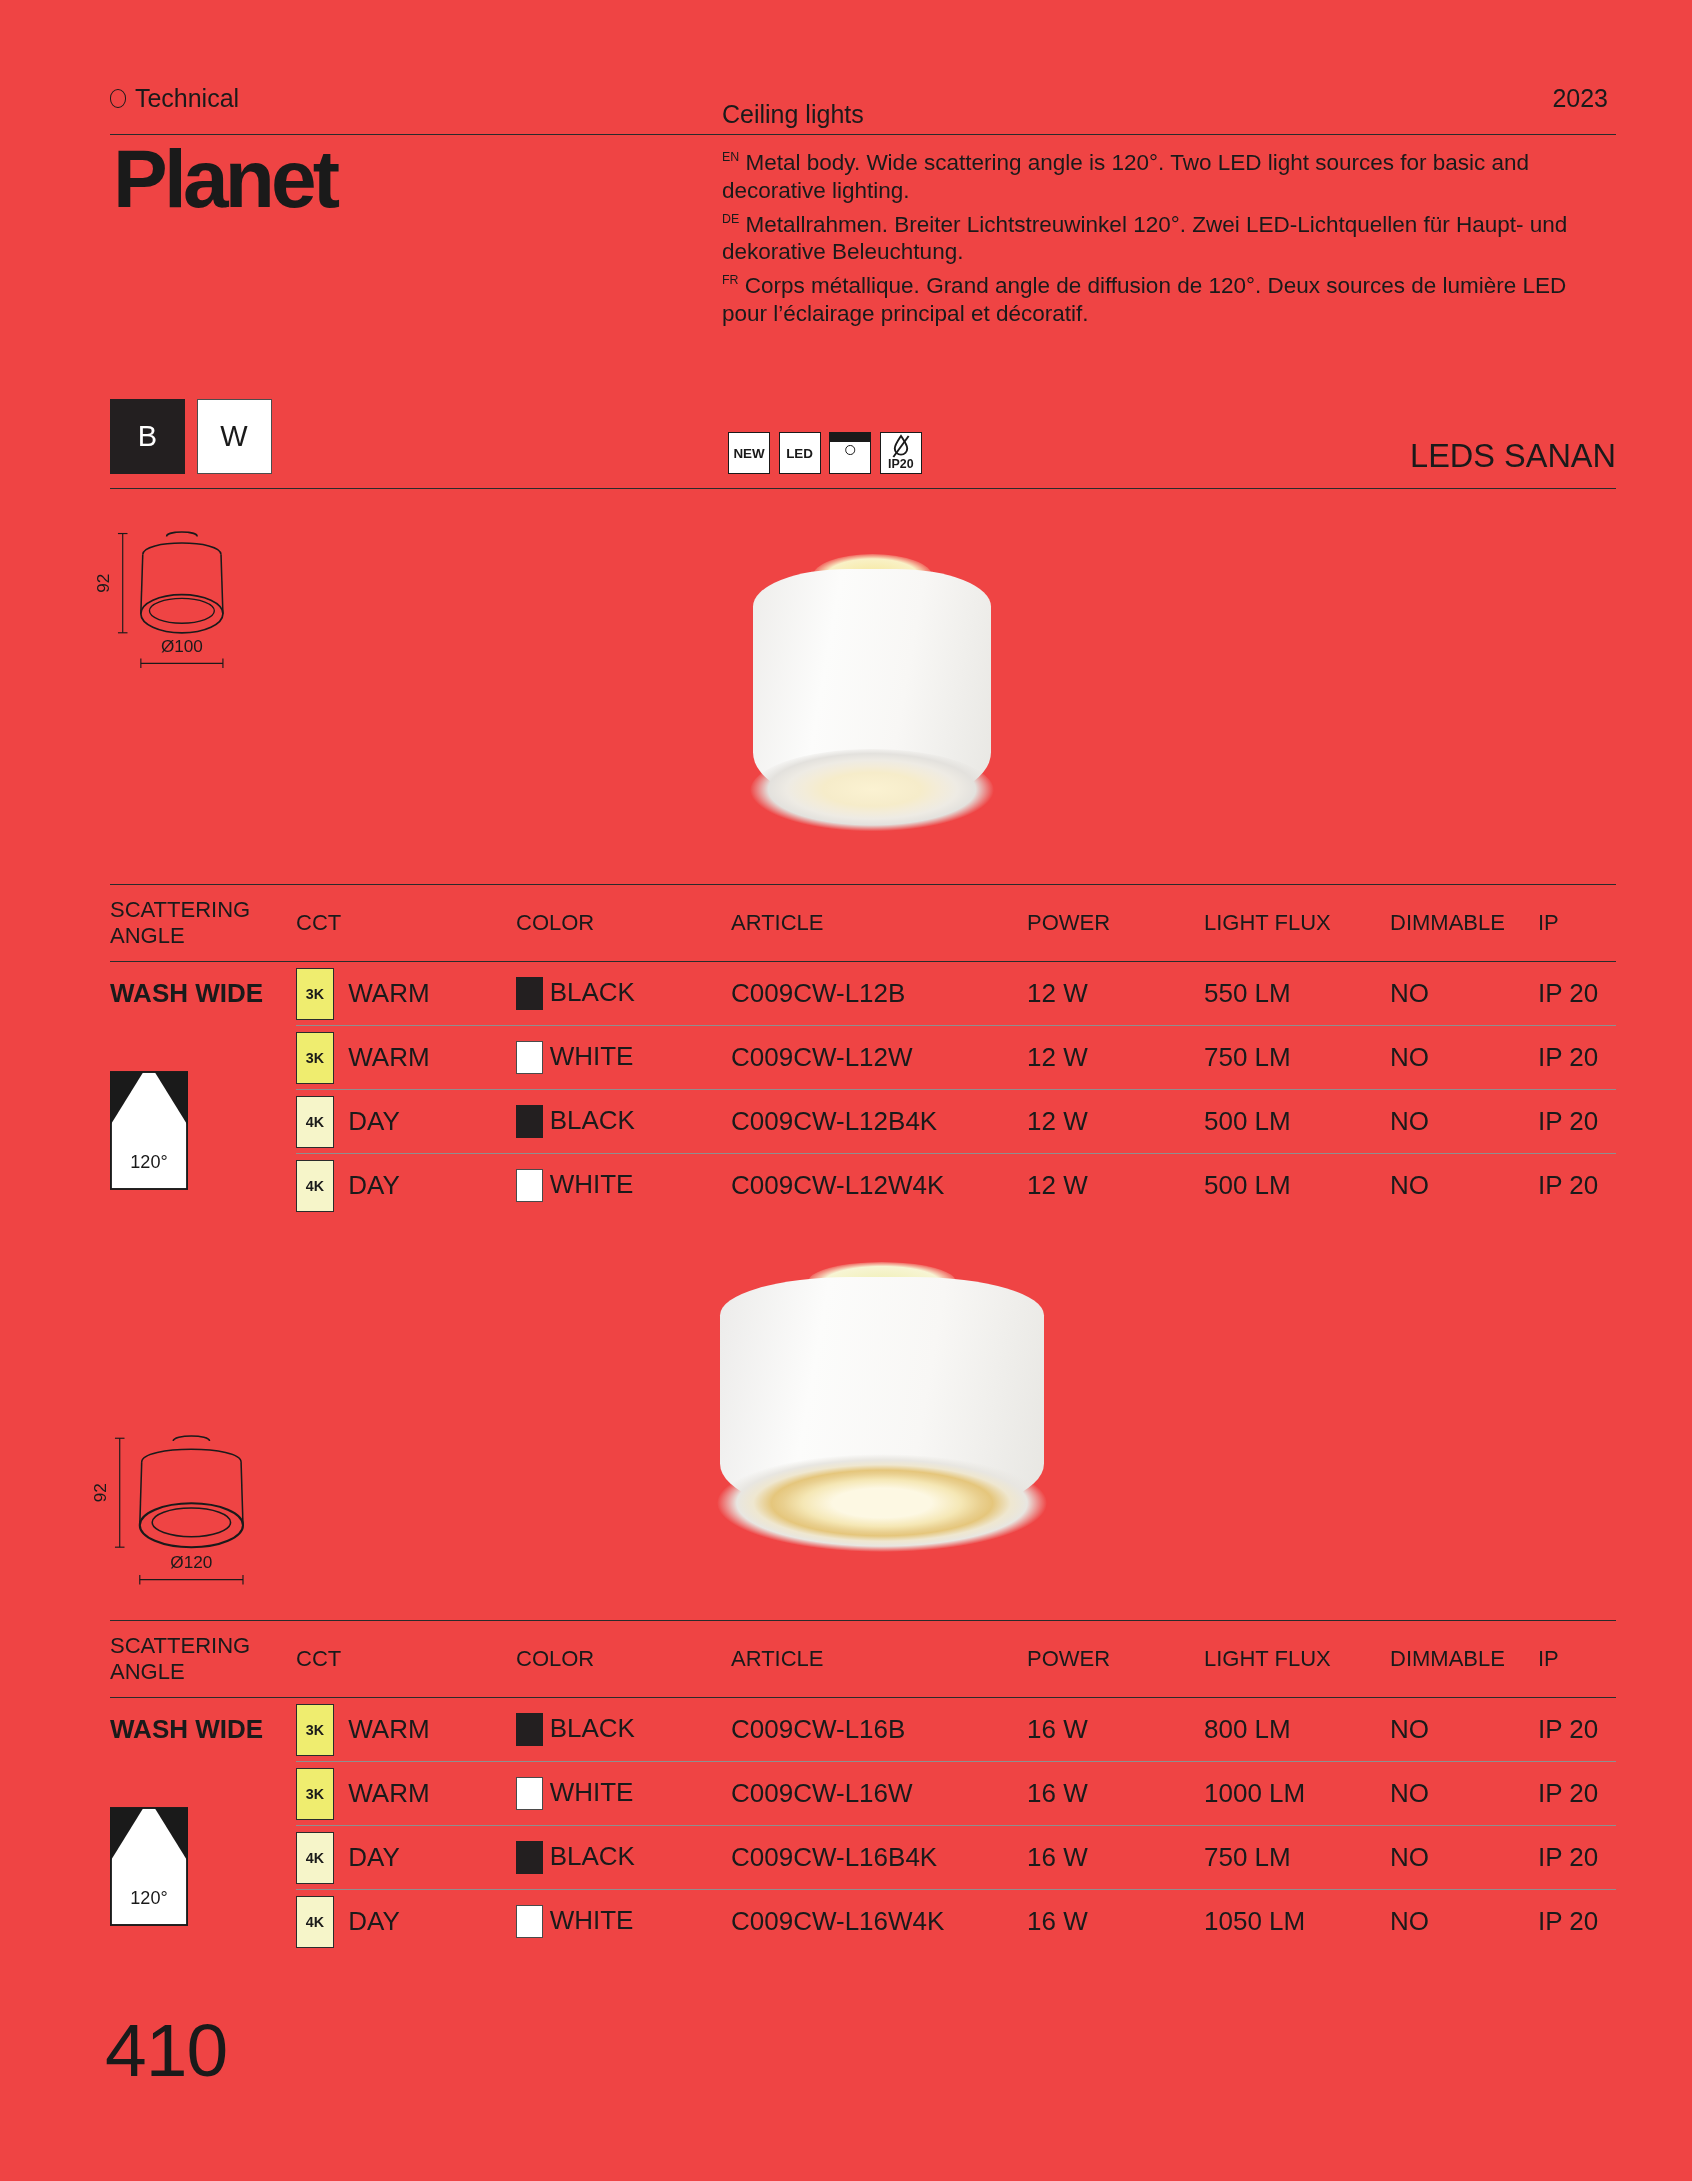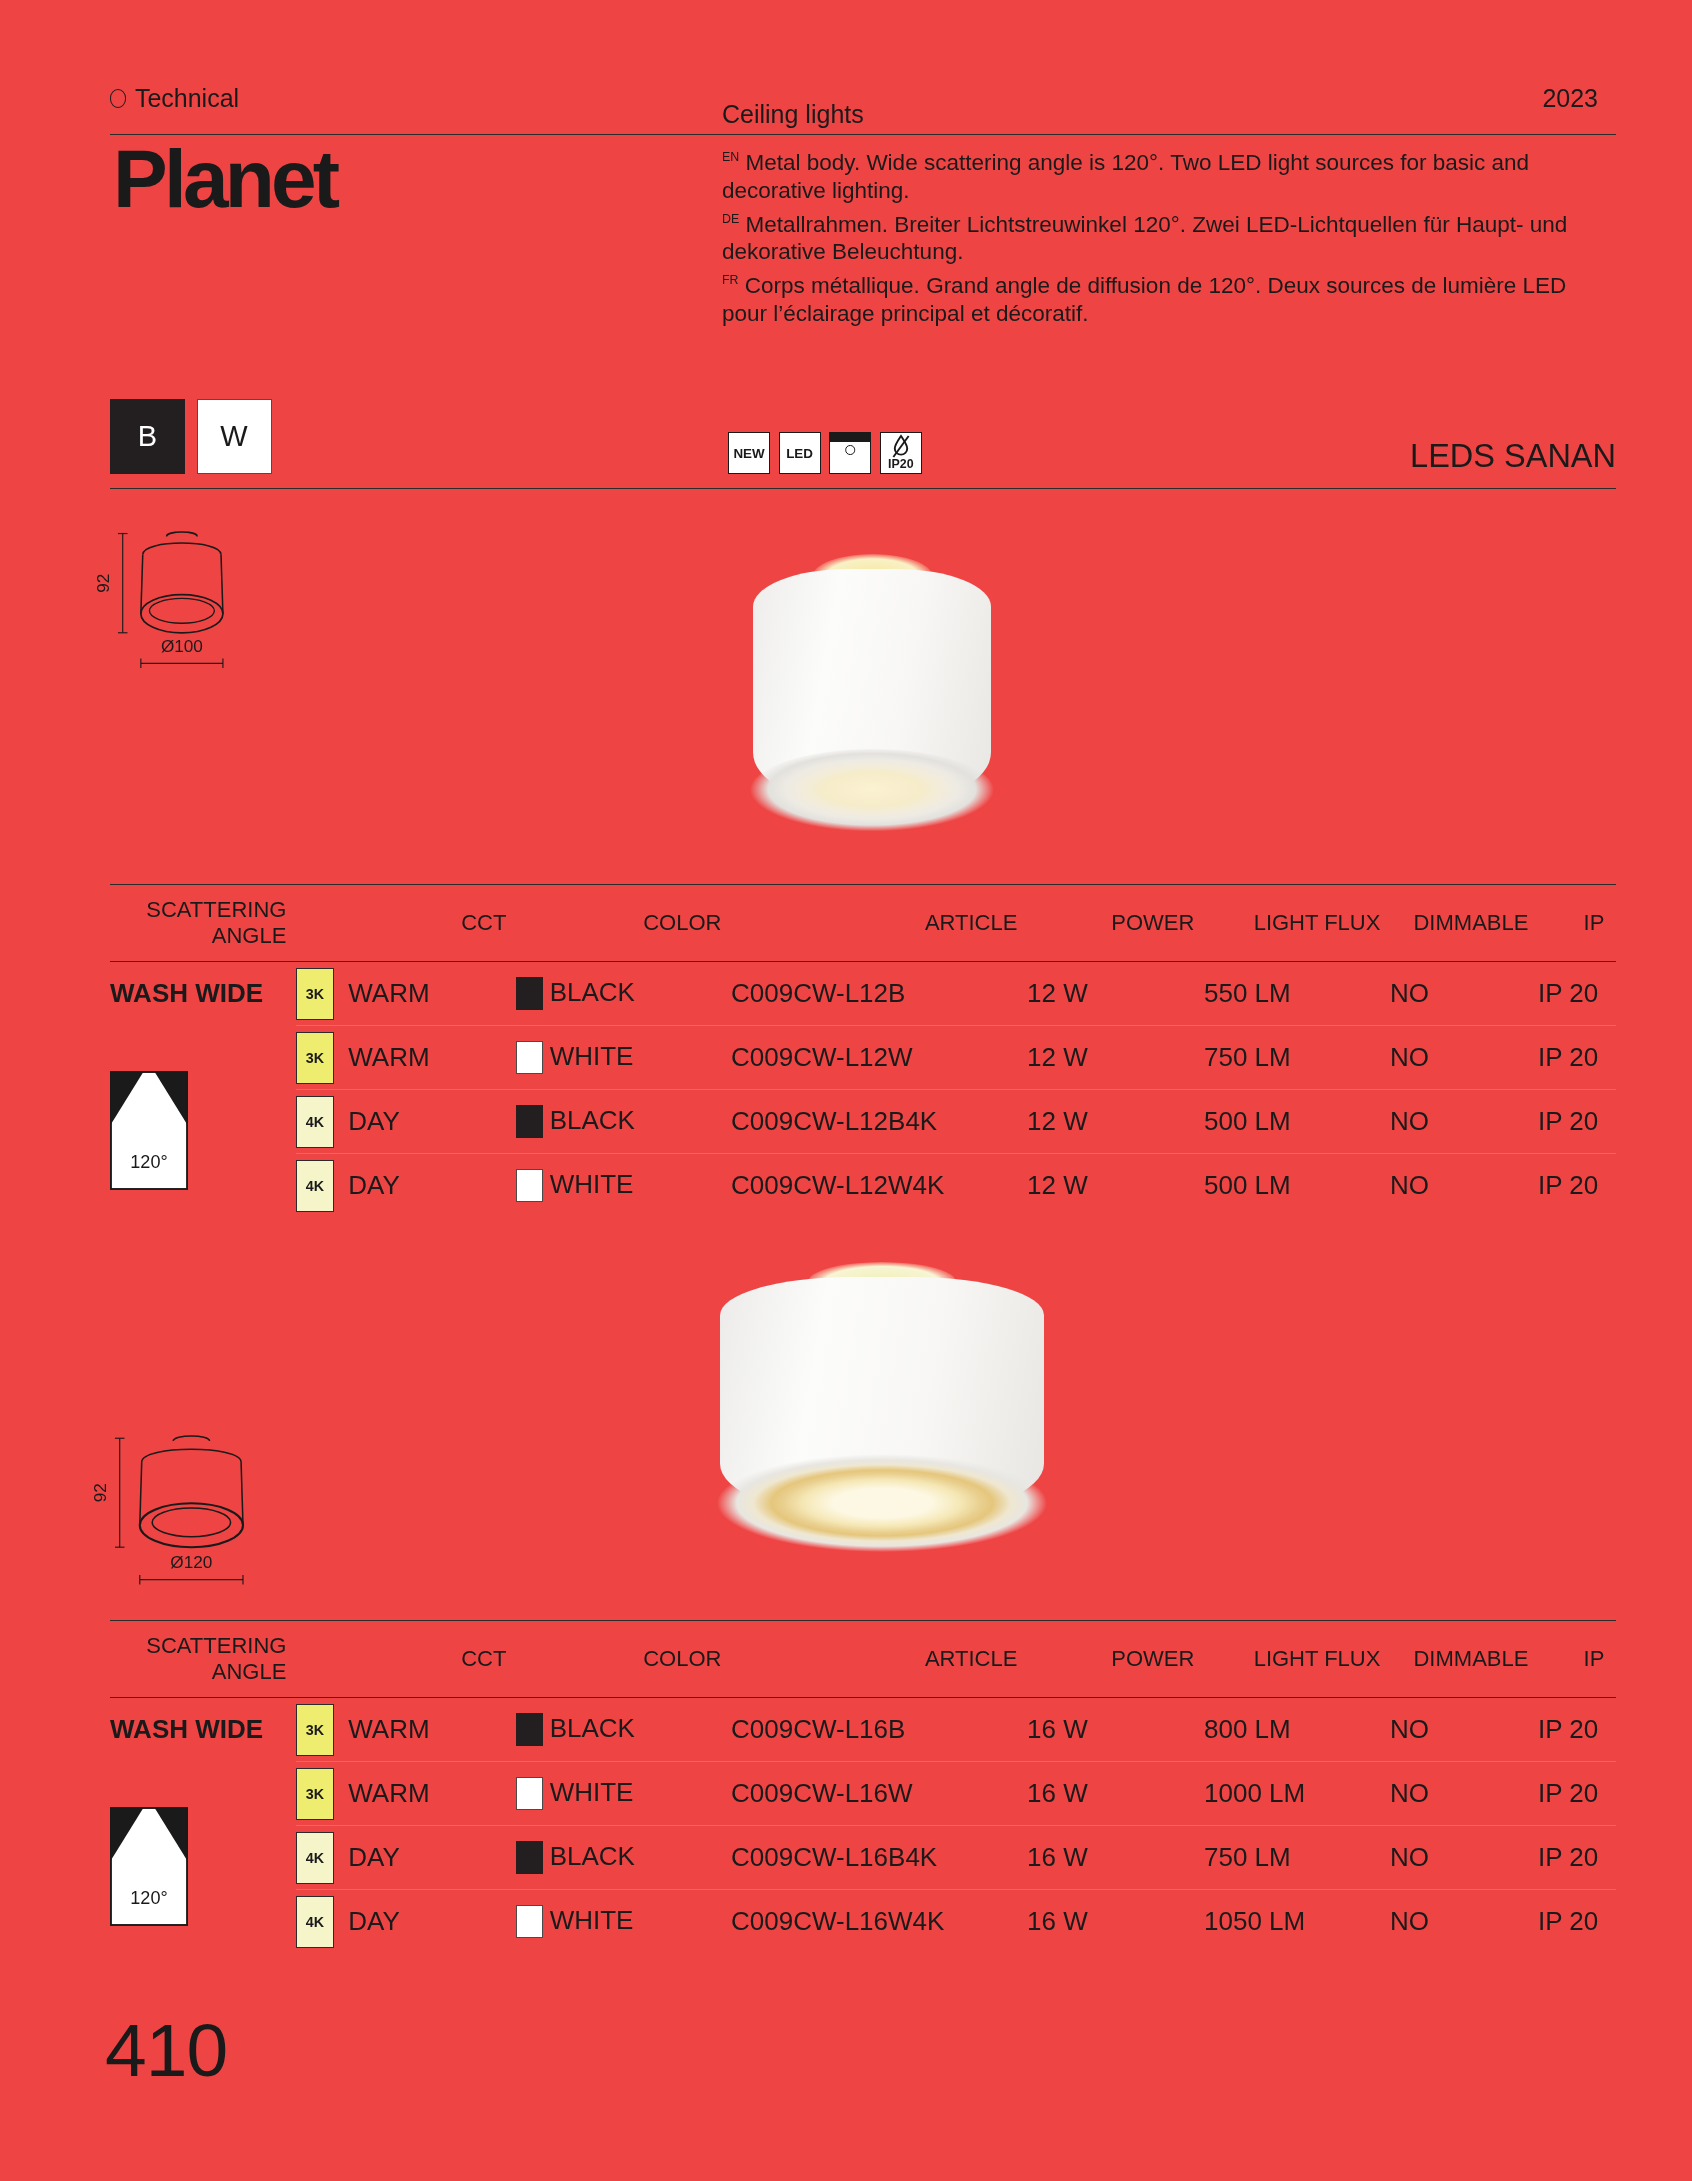--- a/index.html
+++ b/index.html
@@ -4,21 +4,21 @@
 <style>
   html,body{margin:0;padding:0;background:#ffffff;}
   .page{position:relative;width:1693px;height:2181px;background:#ef4444;
         font-family:"Liberation Sans",sans-serif;color:var(--ink,#1a1a1a);overflow:hidden;}
 
   
   .header-row{position:absolute;left:110px;top:84px;width:1506px;height:34px;font-size:25px;}
   .h-section{position:absolute;left:0;top:0;display:flex;align-items:center;gap:8.6px;}
   .circle-icon{width:14.3px;height:16.3px;border:1.4px solid #1a1a1a;border-radius:50%;}
   .h-category{position:absolute;left:612px;top:16px;}
-  .h-year{position:absolute;right:18px;top:0;}
+  .h-year{position:absolute;right:8px;top:0;}
   .rule{position:absolute;left:110px;width:1506px;border-top:1.9px solid #2b2b2b;}
 
   
   .title{position:absolute;left:105px;top:132px;font-size:82px;font-weight:bold;letter-spacing:-3.8px;margin-left:8px;}
   .desc{position:absolute;left:722px;top:143px;width:894px;font-size:22.5px;line-height:28px;}
   .desc p{margin:0;}
   .desc sup{font-size:12.4px;letter-spacing:0;}
 
   
   .swatches{position:absolute;left:110px;top:399px;display:flex;gap:11.5px;}
@@ -48,21 +48,21 @@
   
   .photo{position:absolute;}
   .p-topglow{position:absolute;border-radius:50%;}
   .p-body{position:absolute;}
   .p-rim{position:absolute;border-radius:50%;}
 
   
   .ptable{position:absolute;left:110px;width:1506px;}
   .t-header{display:grid;grid-template-columns:186px 220px 215px 296px 177px 186px 148px 76px;
             align-items:center;height:76px;border-top:1.9px solid #2b2b2b;border-bottom:1.9px solid #2b2b2b;
-            font-size:22px;text-align:right;}
+            font-size:22px;}
   .t-header .hc{padding-right:9.6px;}
   .t-body{display:flex;}
   .t-left{width:186px;flex:none;}
   .wash-label{height:63px;display:flex;align-items:center;font-weight:bold;font-size:26px;}
   .angle-icon{display:block;margin-top:46px;}
   .angle-icon text{font-size:19px;fill:#1a1a1a;}
   .t-rows{flex:1;}
   .t-row{display:grid;grid-template-columns:220px 215px 296px 177px 186px 148px 76px;
          height:63px;align-items:center;font-size:26px;}
   .t-row + .t-row{border-top:1.9px solid #8f8f8f;}

